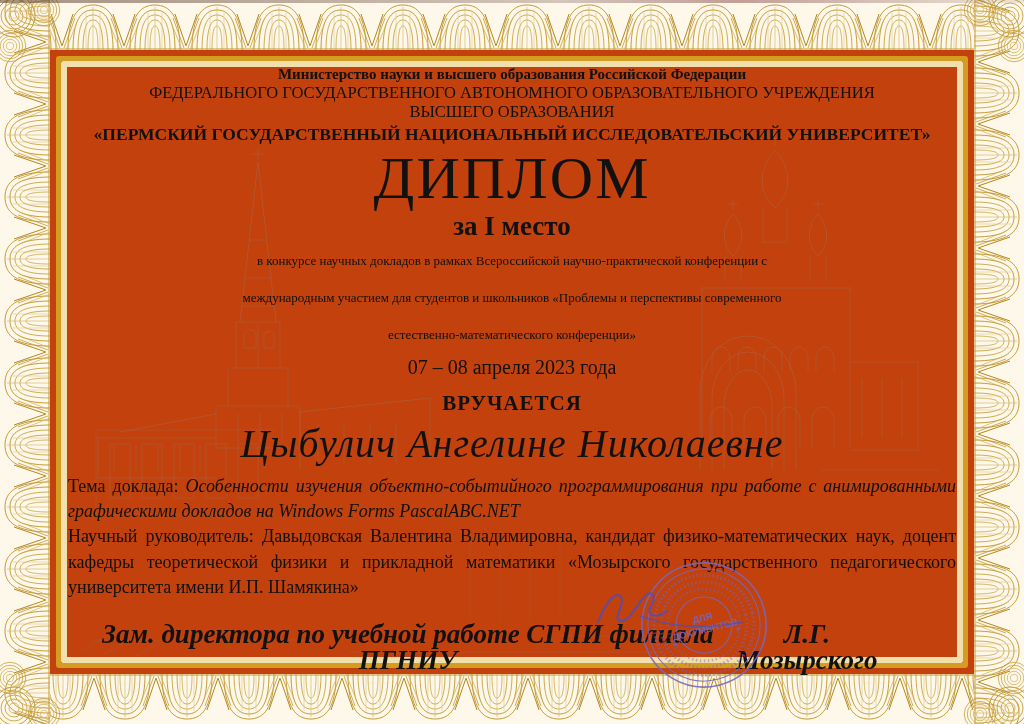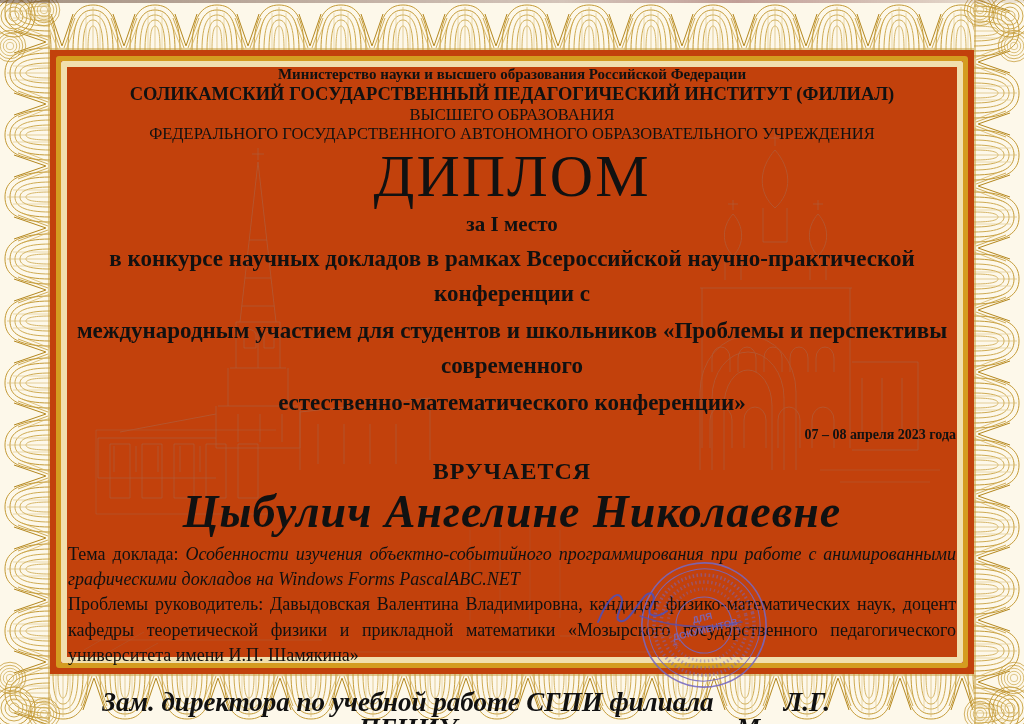--- a/index.html
+++ b/index.html
@@ -22,25 +22,25 @@
   .frame-inner{position:absolute;inset:61px;border:6px solid #f1dfae;border-radius:2px;z-index:3;}
   .content{
     position:absolute;left:68px;right:68px;top:66px;bottom:54px;
     z-index:4;text-align:center;line-height:1.2;
   }
   .l-ministry{font-weight:700;font-size:15px;line-height:17px;}
   .l-institute{font-weight:700;font-size:18.5px;line-height:22px;}
   .l-federal{font-size:16.5px;line-height:19px;}
   .l-university{font-weight:700;font-size:17.5px;line-height:22px;margin-top:2px;}
   .l-title{font-size:60px;line-height:62px;letter-spacing:2px;margin-top:2px;}
-  .l-place{font-weight:700;font-size:21px;line-height:30px;margin-top:2px;}
-  .l-comp{font-weight:700;font-size:23px;line-height:35px;margin-top:2px;}
-  .l-date{font-weight:700;font-size:14px;line-height:30px;text-align:right;}
-  .l-vruch{font-weight:700;font-size:24px;line-height:26px;margin-top:8px;letter-spacing:1px;text-align:center;}
-  .l-name{font-weight:700;font-style:italic;font-size:46px;line-height:48px;margin-top:4px;letter-spacing:1px;white-space:nowrap;}
+  .l-place{font-weight:700;font-size:27px;line-height:30px;margin-top:2px;}
+  .l-comp{font-weight:400;font-size:13px;line-height:35px;margin-top:2px;}
+  .l-date{font-weight:400;font-size:20px;line-height:30px;}
+  .l-vruch{font-weight:700;font-size:21px;line-height:26px;margin-top:8px;letter-spacing:1px;text-align:center;}
+  .l-name{font-weight:400;font-style:italic;font-size:40px;line-height:48px;margin-top:4px;letter-spacing:1px;white-space:nowrap;}
   .para{font-size:18px;text-align:justify;text-align-last:left;margin:0;}
   .para.topic{line-height:25px;margin-top:6px;}
   .para.advisor{line-height:25.5px;}
   .b{font-weight:400;}
   .i{font-style:italic;}
   .footer-row{
     display:flex;justify-content:space-between;align-items:center;
     margin-top:20px;padding:0 64px 0 26px;
     font-weight:700;font-style:italic;font-size:27px;line-height:26px;
   }
@@ -147,39 +147,39 @@
       <path d="M84,650 l34,-20 M102,656 l42,-24 M128,660 l30,-17" opacity="0.6"></path>
       <path d="M470,530 v90 M500,526 v94 M530,526 v94 M560,530 v88" opacity="0.5"></path>
     </g>
   </svg>
 
   <div class="frame-outer"></div>
   <div class="frame-inner"></div>
 
   <div class="content">
     <div class="l-ministry">Министерство науки и высшего образования Российской Федерации</div>
-    <div class="l-institute">СОЛИКАМСКИЙ ГОСУДАРСТВЕННЫЙ ПЕДАГОГИЧЕСКИЙ ИНСТИТУТ (ФИЛИАЛ)</div>
+    <div class="l-federal">ФЕДЕРАЛЬНОГО ГОСУДАРСТВЕННОГО АВТОНОМНОГО ОБРАЗОВАТЕЛЬНОГО УЧРЕЖДЕНИЯ</div>
     <div class="l-federal">ВЫСШЕГО ОБРАЗОВАНИЯ</div>
-    <div class="l-federal">ФЕДЕРАЛЬНОГО ГОСУДАРСТВЕННОГО АВТОНОМНОГО ОБРАЗОВАТЕЛЬНОГО УЧРЕЖДЕНИЯ</div>
+    <div class="l-university">«ПЕРМСКИЙ ГОСУДАРСТВЕННЫЙ НАЦИОНАЛЬНЫЙ ИССЛЕДОВАТЕЛЬСКИЙ УНИВЕРСИТЕТ»</div>
 
     <div class="l-title">ДИПЛОМ</div>
     <div class="l-place">за I место</div>
 
     <div class="l-comp">в конкурсе научных докладов в рамках Всероссийской научно-практической конференции с</div>
     <div class="l-comp">международным участием для студентов и школьников «Проблемы и перспективы современного</div>
     <div class="l-comp">естественно-математического конференции»</div>
     <div class="l-date">07 – 08 апреля 2023 года</div>
 
     <div class="l-vruch">ВРУЧАЕТСЯ</div>
     <div class="l-name">Цыбулич Ангелине Николаевне</div>
 
     <p class="para topic"><span class="b">Тема доклада:</span>
       <span class="i">Особенности изучения объектно-событийного программирования при работе с анимированными графическими докладов на Windows Forms PascalABC.NET</span></p>
 
-    <p class="para advisor"><span class="b">Проблемы руководитель:</span>
+    <p class="para advisor"><span class="b">Научный руководитель:</span>
       <span class="b">Давыдовская Валентина Владимировна,</span>
       <span>кандидат физико-математических наук, доцент кафедры теоретической физики и прикладной математики «Мозырского государственного педагогического университета имени И.П. Шамякина»</span></p>
 
     <div class="footer-row">
       <span>Зам. директора по учебной работе СГПИ филиала ПГНИУ</span>
       <span>Л.Г. Мозырского</span>
     </div>
   </div>
 
   <svg class="overlay-svg" viewBox="0 0 1024 724" xmlns="http://www.w3.org/2000/svg" aria-hidden="true">

